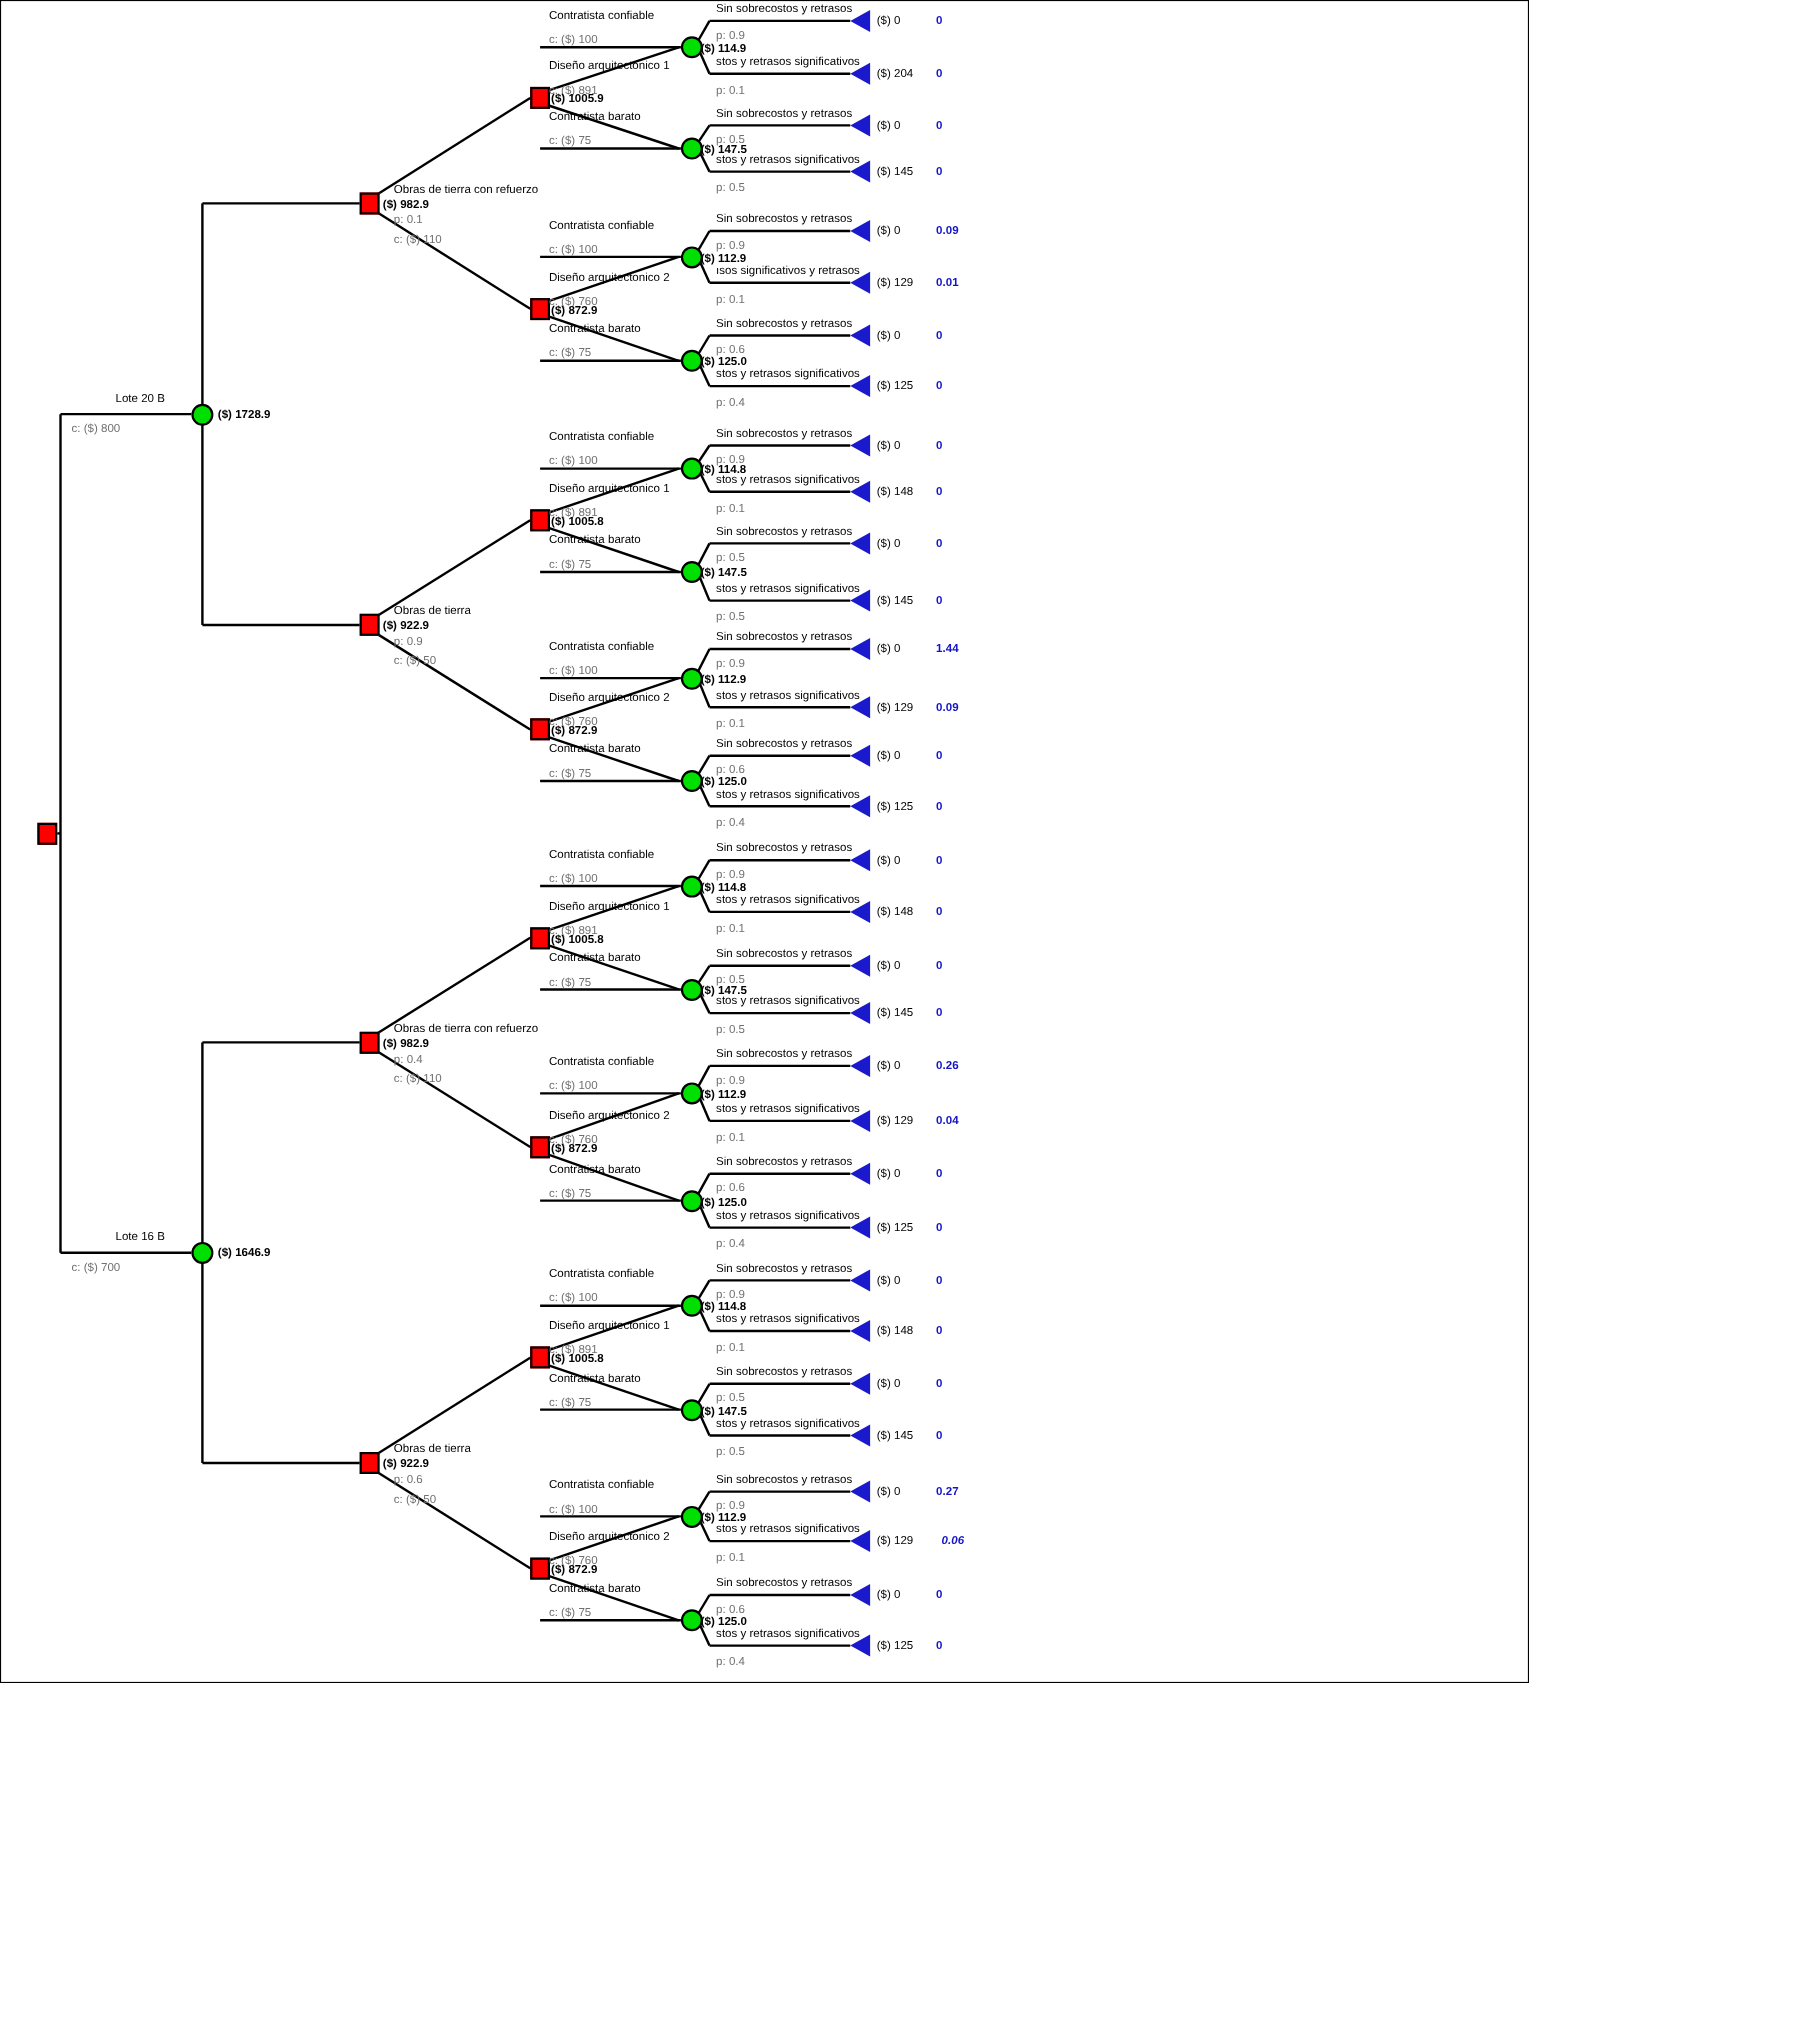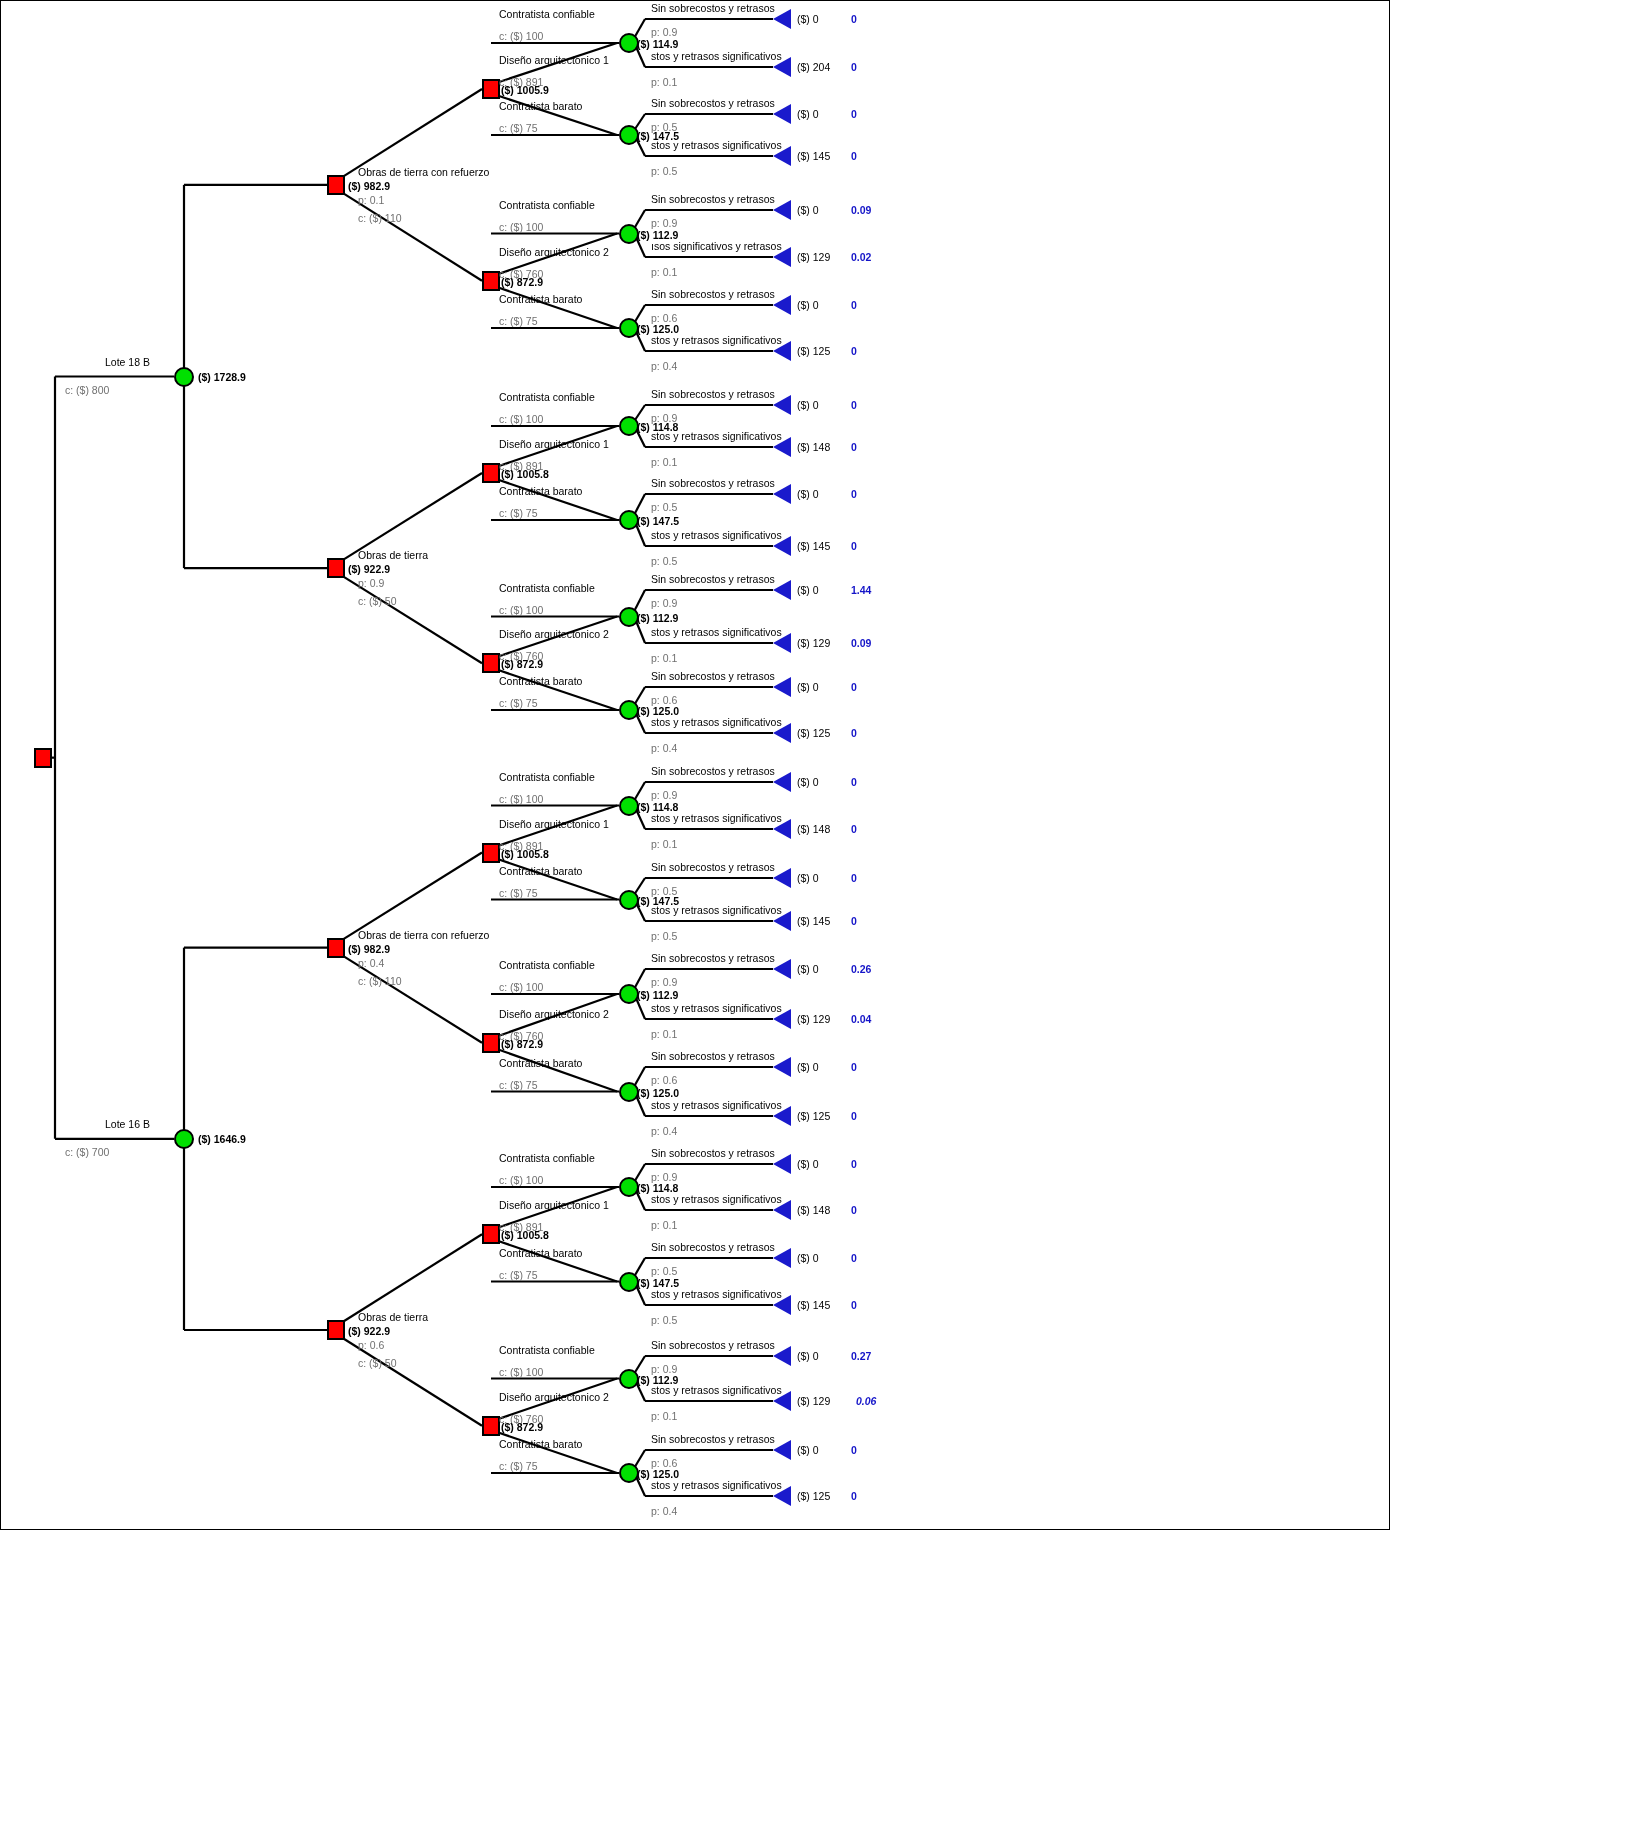--- a/index.html
+++ b/index.html
@@ -189,21 +189,21 @@
         <div class="lbl bold" style="left: 636px; top: 228.5px;">($) 112.9</div>
         <div class="term" style="left: 772px; top: 199px;"></div>
         <div class="lbl " style="left: 650px; top: 193px;">Sin sobrecostos y retrasos</div>
         <div class="lbl gray" style="left: 650px; top: 217px;">p: 0.9</div>
         <div class="lbl " style="left: 796px; top: 204px;">($) 0</div>
         <div class="lbl blue" style="left: 850px; top: 204px;">0.09</div>
         <div class="term" style="left: 772px; top: 246px;"></div>
         <div class="lbl " style="left: 650px; top: 240px;">ısos significativos y retrasos</div>
         <div class="lbl gray" style="left: 650px; top: 266px;">p: 0.1</div>
         <div class="lbl " style="left: 796px; top: 251px;">($) 129</div>
-        <div class="lbl blue" style="left: 850px; top: 251px;">0.02</div>
+        <div class="lbl blue" style="left: 850px; top: 251px;">0.01</div>
         <div class="nodeC" style="left: 618px; top: 317px;"></div>
         <div class="lbl " style="left: 498px; top: 293px;">Contratista barato</div>
         <div class="lbl gray" style="left: 498px; top: 315px;">c: ($) 75</div>
         <div class="lbl bold" style="left: 636px; top: 323px;">($) 125.0</div>
         <div class="term" style="left: 772px; top: 294px;"></div>
         <div class="lbl " style="left: 650px; top: 288px;">Sin sobrecostos y retrasos</div>
         <div class="lbl gray" style="left: 650px; top: 312px;">p: 0.6</div>
         <div class="lbl " style="left: 796px; top: 299px;">($) 0</div>
         <div class="lbl blue" style="left: 850px; top: 299px;">0</div>
         <div class="term" style="left: 772px; top: 340px;"></div>
@@ -283,21 +283,21 @@
         <div class="nodeD" style="left: 481px; top: 652.25px;"></div>
         <div class="lbl " style="left: 498px; top: 628.25px;">Diseño arquitectonico 2</div>
         <div class="lbl gray" style="left: 498px; top: 650.25px;">c: ($) 760</div>
         <div class="lbl bold" style="left: 500px; top: 658.25px;">($) 872.9</div>
         <div class="nodeD" style="left: 326px; top: 557.125px;"></div>
         <div class="lbl " style="left: 357px; top: 549.125px;">Obras de tierra</div>
         <div class="lbl gray" style="left: 357px; top: 577.125px;">p: 0.9</div>
         <div class="lbl gray" style="left: 357px; top: 595.125px;">c: ($) 50</div>
         <div class="lbl bold" style="left: 347px; top: 563.125px;">($) 922.9</div>
         <div class="nodeC" style="left: 173px; top: 365.5px;"></div>
-        <div class="lbl " style="left: 104px; top: 355.5px;">Lote 18 B</div>
+        <div class="lbl " style="left: 104px; top: 355.5px;">Lote 20 B</div>
         <div class="lbl gray" style="left: 64px; top: 383.5px;">c: ($) 800</div>
         <div class="lbl bold" style="left: 197px; top: 370.5px;">($) 1728.9</div>
         <div class="nodeC" style="left: 618px; top: 794.5px;"></div>
         <div class="lbl " style="left: 498px; top: 770.5px;">Contratista confiable</div>
         <div class="lbl gray" style="left: 498px; top: 792.5px;">c: ($) 100</div>
         <div class="lbl bold" style="left: 636px; top: 800.5px;">($) 114.8</div>
         <div class="term" style="left: 772px; top: 771px;"></div>
         <div class="lbl " style="left: 650px; top: 765px;">Sin sobrecostos y retrasos</div>
         <div class="lbl gray" style="left: 650px; top: 789px;">p: 0.9</div>
         <div class="lbl " style="left: 796px; top: 776px;">($) 0</div>

